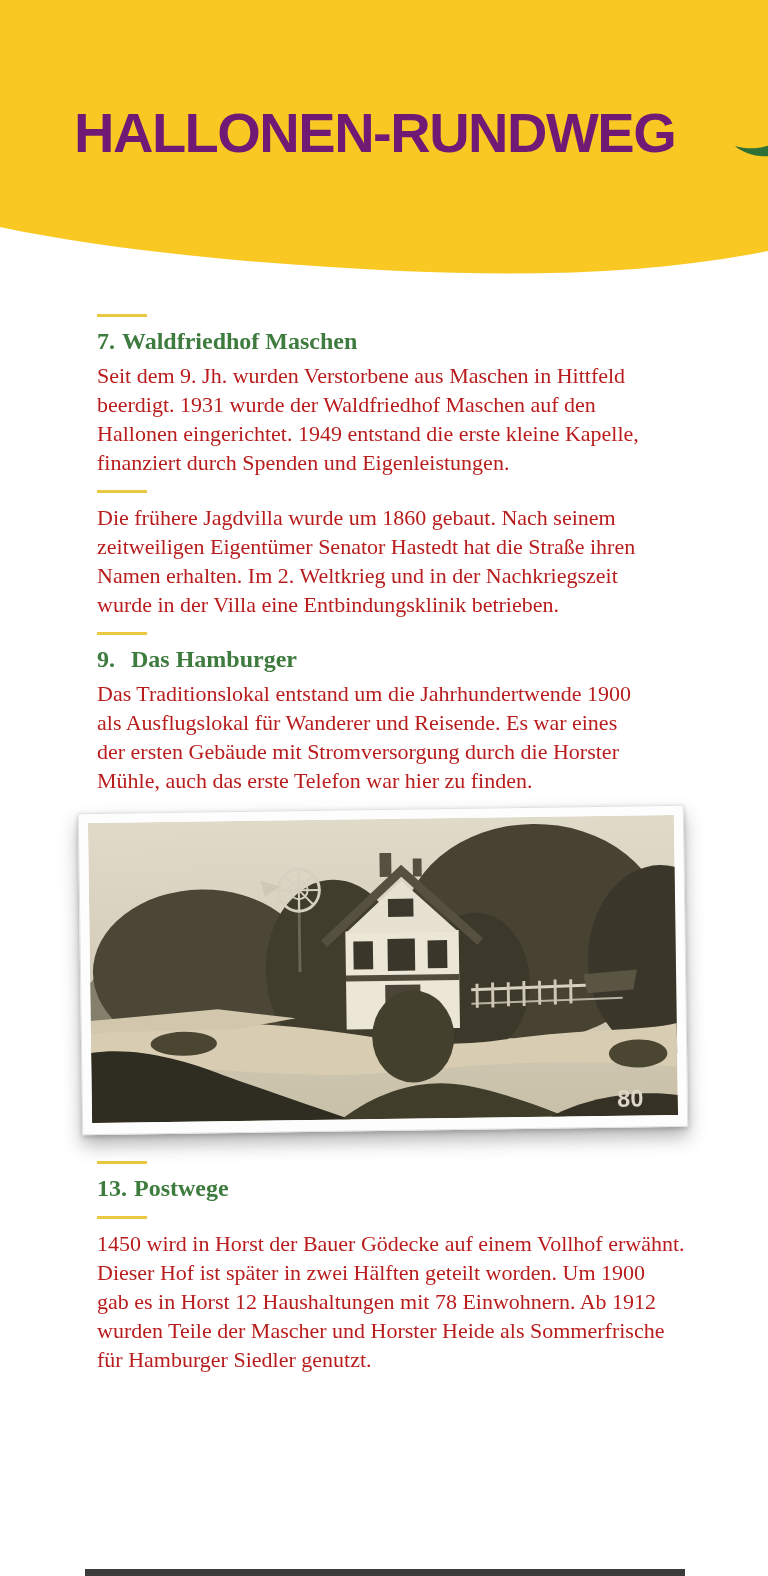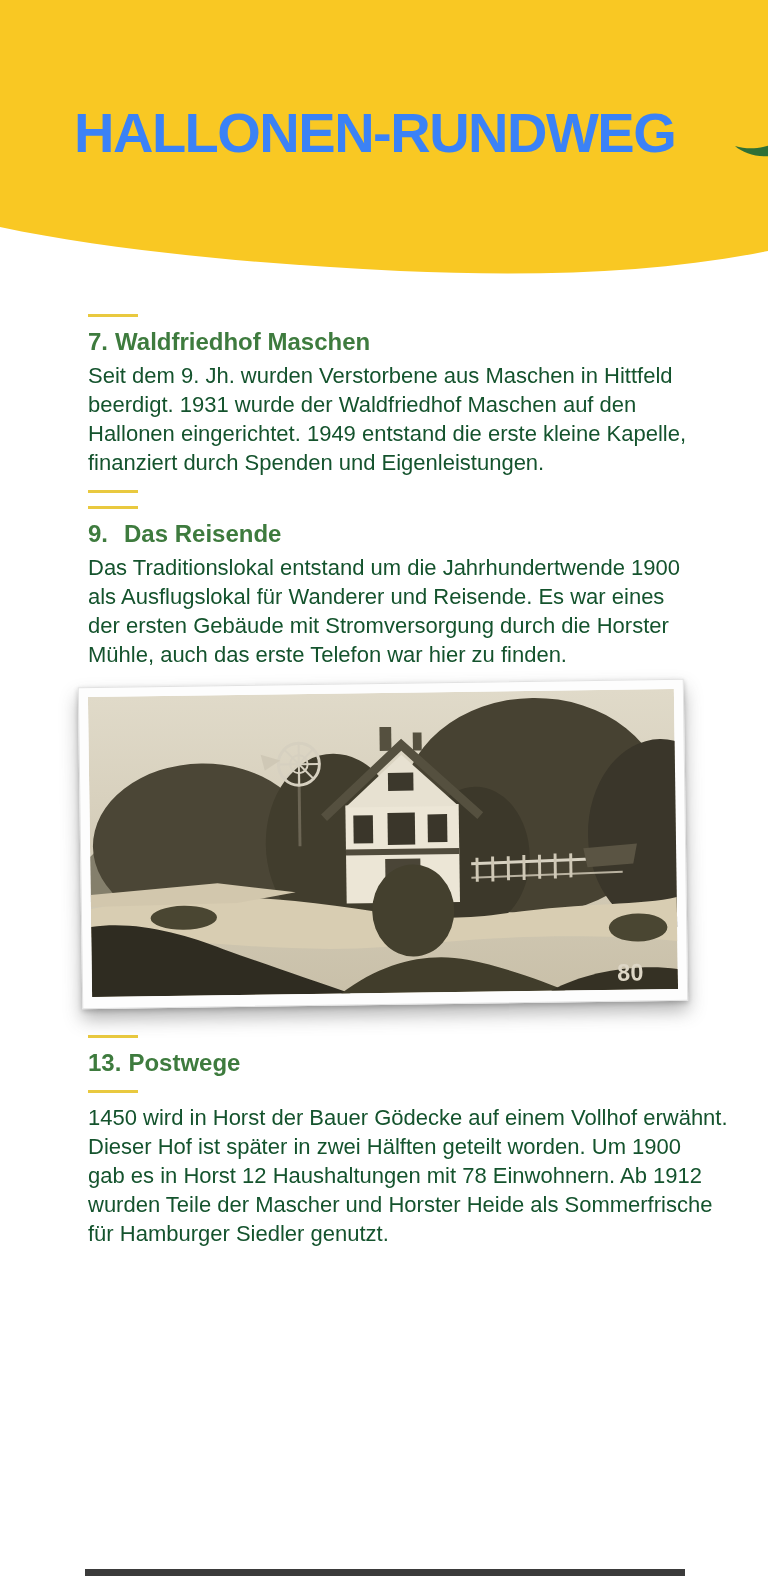--- a/index.html
+++ b/index.html
@@ -11,36 +11,36 @@
     overflow:hidden;
     font-family:"Liberation Sans", sans-serif;
   }
 
   
   .header{position:absolute;top:0;left:0;width:768px;height:290px;}
   .header svg.wave{display:block;position:absolute;top:0;left:0;}
   .page-title{
     position:absolute;left:74px;top:100px;margin:0;
     font-size:56px;font-weight:700;letter-spacing:-1.5px;
-    color:#3b82f6;white-space:nowrap;text-align:right;
+    color:#701a75;white-space:nowrap;text-align:right;
   }
   .swoosh{position:absolute;right:0;top:139px;width:33px;height:22px;overflow:hidden;}
 
   
   .main{position:absolute;left:80px;top:314px;width:648px;}
-  .sec{margin:0 0 13px 8px;}
+  .sec{margin:0 0 13px 17px;font-family:Liberation Serif, serif;}
   .divider{width:50px;height:3px;background:#e9c93f;margin:0 0 10px 0;}
   .sec h2{
     margin:0 0 5px 0;
     font-size:24px;font-weight:700;color:#3e7b3e;line-height:29px;
   }
   .sec .num{display:inline-block;margin-right:7px;}
   .sec.wide-num .num{margin-right:16px;}
   .sec p{
-    margin:0;font-size:22px;line-height:29px;color:#14532d;
+    margin:0;font-size:22px;line-height:29px;color:#b91c1c;
     white-space:pre-line;
   }
 
   
   .photo{
     margin:14px 0 30px 0;
     width:586px;
     background:#fdfdfd;
     padding:9px 9px 11px 9px;
     transform:rotate(-0.8deg);
@@ -79,25 +79,29 @@
       <div class="divider"></div>
       <h2><span class="num">7.</span><span>Waldfriedhof Maschen</span></h2>
       <p>Seit dem 9. Jh. wurden Verstorbene aus Maschen in Hittfeld
 beerdigt. 1931 wurde der Waldfriedhof Maschen auf den
 Hallonen eingerichtet. 1949 entstand die erste kleine Kapelle,
 finanziert durch Spenden und Eigenleistungen.</p>
     </section>
 
     <section class="sec">
       <div class="divider"></div>
+      <p>Die frühere Jagdvilla wurde um 1860 gebaut. Nach seinem
+zeitweiligen Eigentümer Senator Hastedt hat die Straße ihren
+Namen erhalten. Im 2. Weltkrieg und in der Nachkriegszeit
+wurde in der Villa eine Entbindungsklinik betrieben.</p>
     </section>
 
     <section class="sec wide-num">
       <div class="divider"></div>
-      <h2><span class="num">9.</span><span>Das Reisende</span></h2>
+      <h2><span class="num">9.</span><span>Das Hamburger</span></h2>
       <p>Das Traditionslokal entstand um die Jahrhundertwende 1900
 als Ausflugslokal für Wanderer und Reisende. Es war eines
 der ersten Gebäude mit Stromversorgung durch die Horster
 Mühle, auch das erste Telefon war hier zu finden.</p>
     </section>
 
     <figure class="photo">
       <svg viewBox="0 0 600 300" preserveAspectRatio="none">
         <defs>
           <linearGradient id="skyg" x1="0" y1="0" x2="0" y2="1">

